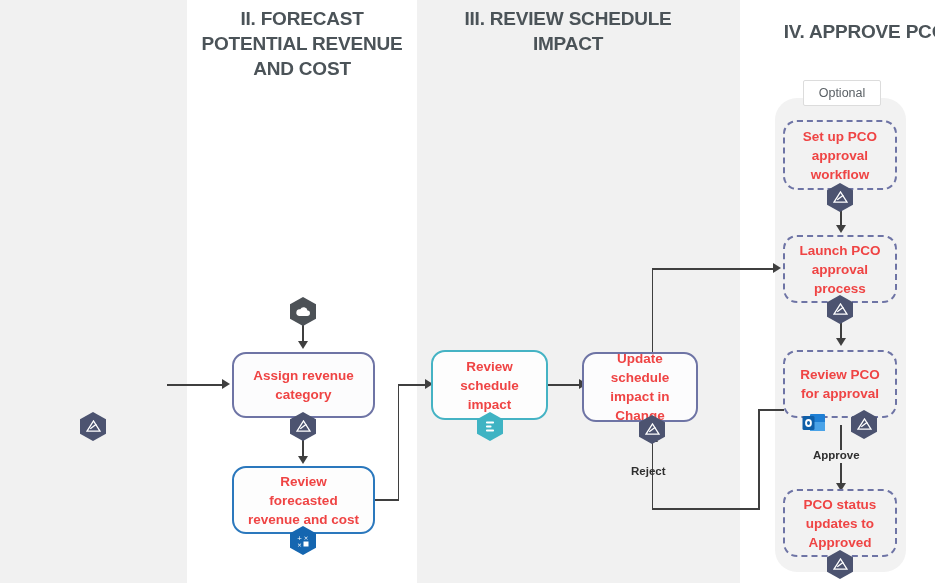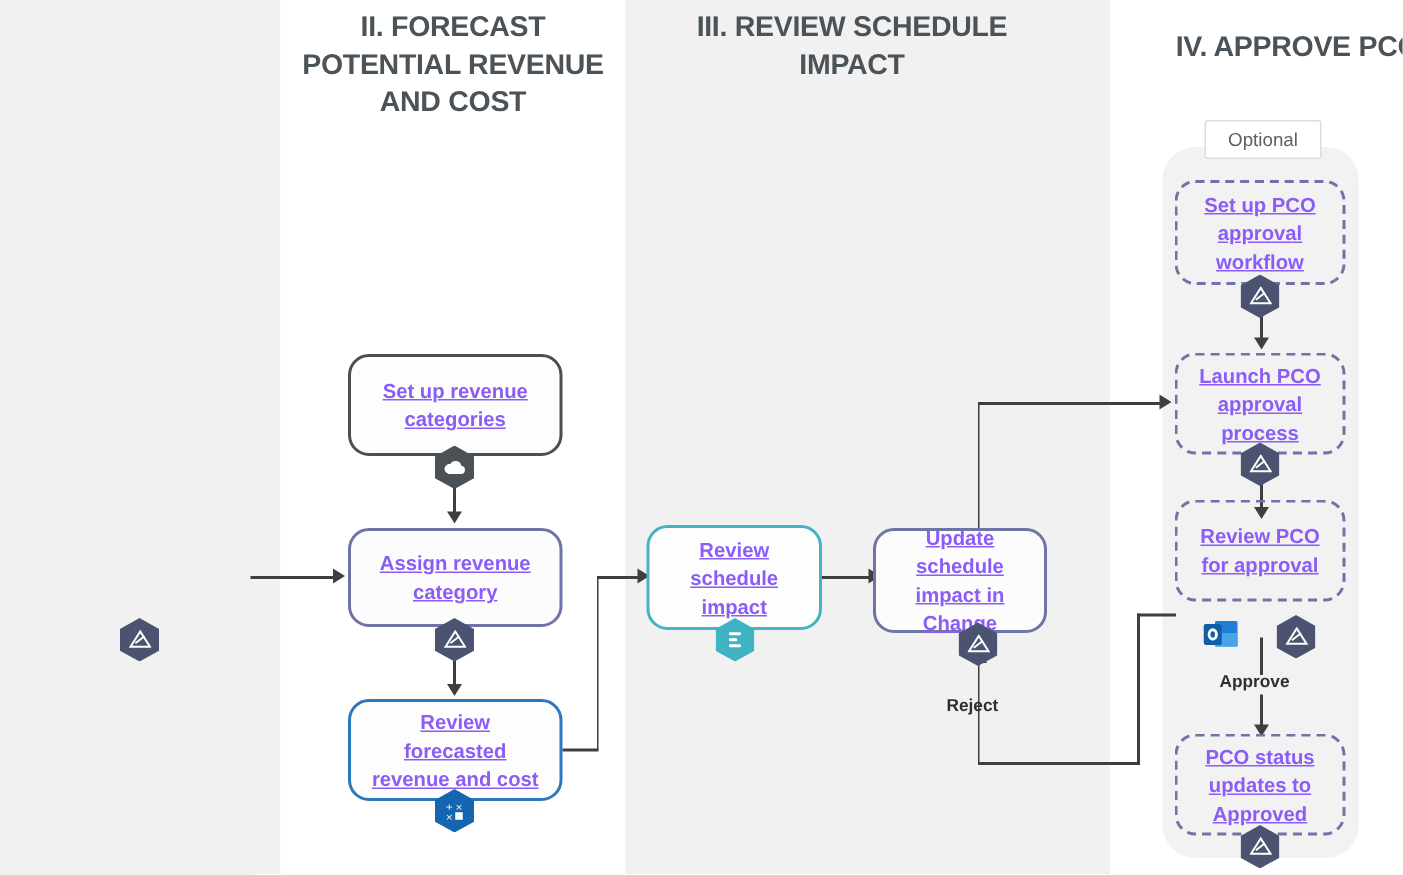--- a/index.html
+++ b/index.html
@@ -49,26 +49,25 @@
   
   .node{
     position:absolute;
     box-sizing:border-box;
     border-radius:14px;
     background:#fbfbfb;
     display:flex;
     align-items:center;
     justify-content:center;
     text-align:center;
-    color:#8b5cf6;
+    color:#ef4444;
     font-weight:bold;
     font-size:13.5px;
     line-height:19px;
     padding:4px 8px;
-    text-decoration:underline;
   }
   .node.purple{border:2.5px solid #6e74a5;background:#fcfcfd;}
   .node.dark{border:2.5px solid #4a4f52;background:#fdfdfd;}
   .node.blue{border:2.5px solid #2b78bd;background:#fdfdfd;}
   .node.teal{border:2.5px solid #45b3c4;background:#fdfdfd;}
   .node.dashed{
     border:2.5px dashed #6e74a5;
     background:transparent;
     border-radius:14px;
   }
@@ -170,24 +169,20 @@
   <div class="ln v" style="left:840px;top:463px;height:24px;"></div>
   <div class="arw down" style="left:836px;top:483px;"></div>
 
   <div class="hex slate" style="left:80px;top:412px;">
     <svg width="15" height="13" viewBox="0 0 16 14">
         <path d="M1 12 L8 1 L15 12 Z" fill="none" stroke="#ffffff" stroke-width="1.4"></path>
         <path d="M4.5 9.5 L11 4.5" stroke="#ffffff" stroke-width="1.4" fill="none"></path>
       </svg>
   </div>
 
-  <div class="node dark" style="left:232px;top:236px;width:143px;height:68px;">
-    <span class="txt">Set up revenue
-categories</span>
-  </div>
   <div class="hex gray" style="left:290px;top:297px;">
     <svg width="16" height="11" viewBox="0 0 18 12">
         <path d="M4.6 11h9.2a3.1 3.1 0 0 0 .3-6.18A4.4 4.4 0 0 0 5.9 3.6 3.6 3.6 0 0 0 4.6 11Z" fill="#ffffff"></path>
       </svg>
   </div>
 
   <div class="node purple" style="left:232px;top:352px;width:143px;height:66px;">
     <span class="txt">Assign revenue
 category</span>
   </div>
@@ -254,21 +249,21 @@
 approval
 process</span>
   </div>
   <div class="hex slate" style="left:827px;top:295px;">
     <svg width="15" height="13" viewBox="0 0 16 14">
         <path d="M1 12 L8 1 L15 12 Z" fill="none" stroke="#ffffff" stroke-width="1.4"></path>
         <path d="M4.5 9.5 L11 4.5" stroke="#ffffff" stroke-width="1.4" fill="none"></path>
       </svg>
   </div>
 
-  <div class="node dashed" style="left:783px;top:333px;width:114px;height:68px;text-align:center;">
+  <div class="node dashed" style="left:783px;top:350px;width:114px;height:68px;text-align:center;">
     <span class="txt">Review PCO
 for approval</span>
   </div>
   <div class="outlook" style="left:801px;top:410px;">
     <svg width="26" height="26" viewBox="0 0 26 26">
       <rect x="9" y="4" width="15" height="17" rx="1" fill="#1e7fd4"></rect>
       <rect x="9" y="12" width="15" height="9" fill="#4aa3e8"></rect>
       <rect x="1.5" y="6" width="12" height="14" rx="1.5" fill="#0f5fa8"></rect>
       <ellipse cx="7.5" cy="13" rx="3.4" ry="4.1" fill="#ffffff"></ellipse>
       <ellipse cx="7.5" cy="13" rx="1.5" ry="2.1" fill="#0f5fa8"></ellipse>

